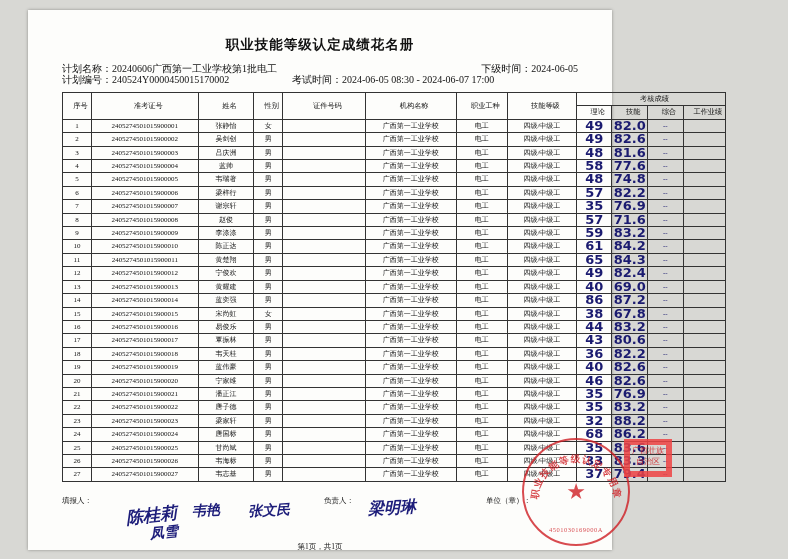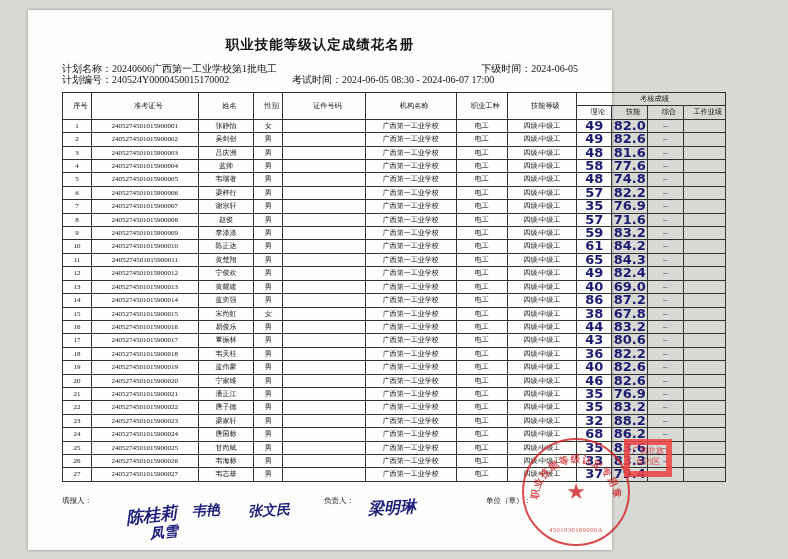--- a/index.html
+++ b/index.html
@@ -572,20 +572,21 @@
     <span class="f1">填报人：</span>
     <span class="f2">负责人：</span>
     <span class="f3">单位（章）：</span>
 
     <span class="sig a">陈桂莉</span>
     <span class="sig b">凤雪</span>
     <span class="sig c">韦艳</span>
     <span class="sig d">张文民</span>
     <span class="sig e">梁明琳</span>
 
+    <div class="pageno">第1页，共1页</div>
   </div>
 
   <div class="stamp">
     <svg class="arc" viewBox="0 0 104 104">
       <defs>
           <path id="arcpath" d="M 14,60 A 38,38 0 1 1 90,60"></path>
         </defs>
       <text><textPath href="#arcpath" startOffset="50%" text-anchor="middle" id="sealtop">职业技能等级认定专用章</textPath></text>
     </svg>
     <div class="star">★</div>

